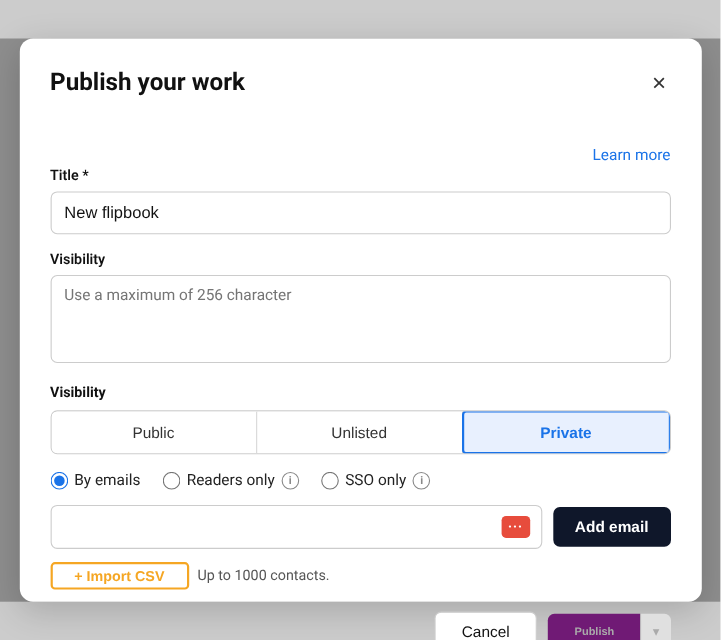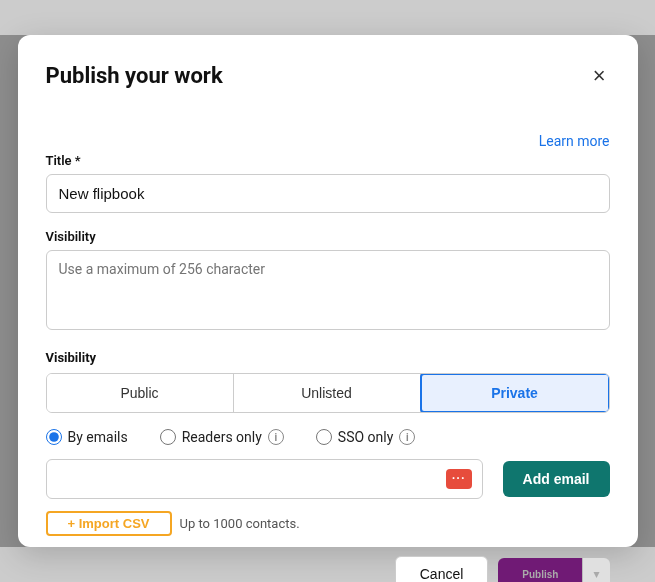--- a/index.html
+++ b/index.html
@@ -123,21 +123,21 @@
       color: #1a73e8;
       font-weight: 600;
       border: 2px solid #1a73e8;
       border-radius: 4px;
       margin: -1px;
       z-index: 1;
     }
     .radio-row {
       display: flex;
       align-items: center;
-      gap: 32px;
+      gap: 20px;
       margin-bottom: 14px;
     }
     .radio-option {
       display: flex;
       align-items: center;
       gap: 6px;
       cursor: pointer;
       font-size: 14px;
       color: #222;
     }
@@ -181,30 +181,29 @@
       background: #e74c3c;
       color: #fff;
       border-radius: 4px;
       padding: 3px 6px;
       font-size: 12px;
       font-weight: 700;
       letter-spacing: 1px;
       cursor: pointer;
     }
     .add-email-btn {
-      background: #0f766e;
+      background: #0f172a;
       color: #fff;
       border: none;
       border-radius: 6px;
       padding: 10px 20px;
       font-size: 14px;
       font-weight: 600;
       cursor: pointer;
       white-space: nowrap;
-      margin-left: 10px;
     }
     .import-row {
       display: flex;
       align-items: center;
       gap: 8px;
       margin-bottom: 20px;
     }
     .import-csv-btn {
       color: #f5a623;
       border: 2px solid #f5a623;

